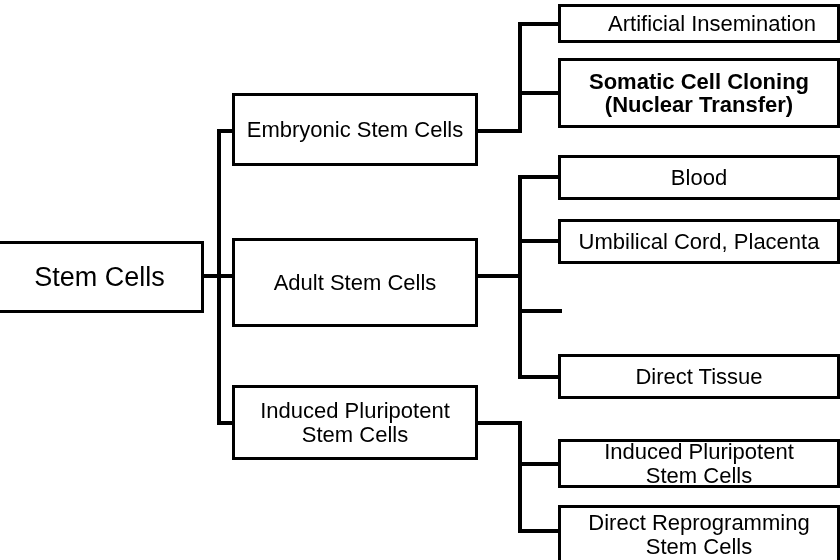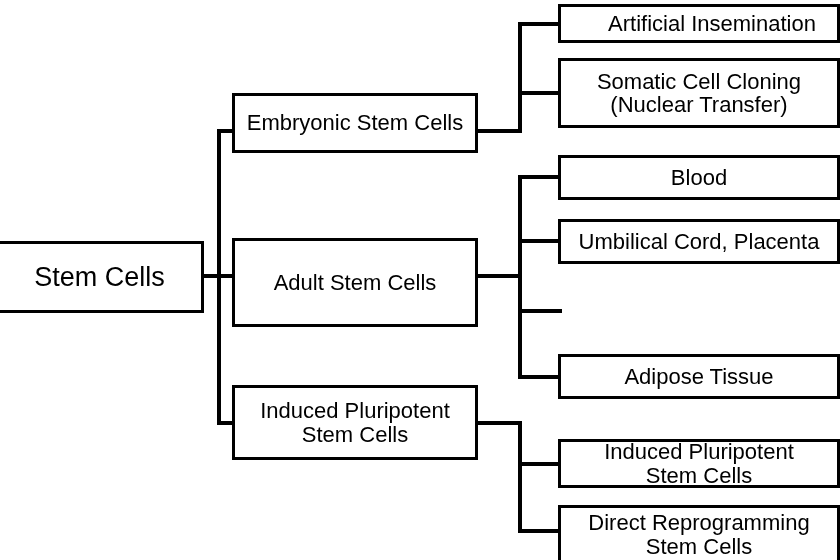--- a/index.html
+++ b/index.html
@@ -67,38 +67,38 @@
   <div class="conn" style="left:518px; top:309px; width:44px; height:4px;"></div>
   <div class="conn" style="left:518px; top:375px; width:44px; height:4px;"></div>
 
   <div class="conn" style="left:476px; top:421px; width:46px; height:4px;"></div>
   <div class="conn" style="left:518px; top:421px; width:4px; height:112px;"></div>
   <div class="conn" style="left:518px; top:462px; width:44px; height:4px;"></div>
   <div class="conn" style="left:518px; top:529px; width:44px; height:4px;"></div>
 
   <div class="node node-root" style="left:-5px; top:241px; width:209px; height:72px;">Stem Cells</div>
 
-  <div class="node node-mid" style="left:232px; top:93px; width:246px; height:60px;">Embryonic Stem Cells</div>
+  <div class="node node-mid" style="left:232px; top:93px; width:246px; height:73px;">Embryonic Stem Cells</div>
 
   <div class="node node-mid" style="left:232px; top:238px; width:246px; height:89px;">Adult Stem Cells</div>
 
   <div class="node node-mid" style="left:232px; top:385px; width:246px; height:75px;">Induced Pluripotent
 Stem Cells</div>
 
   <div class="node node-leaf" style="left:558px; top:4px; width:282px; height:39px;padding-left:26px;">Artificial Insemination</div>
 
-  <div class="node node-leaf" style="left:558px; top:58px; width:282px; height:70px;">Somatic Cell Cloning
+  <div class="node node-leaf" style="left:558px; top:58px; width:282px; height:70px;font-weight:bold;">Somatic Cell Cloning
 (Nuclear Transfer)</div>
 
   <div class="node node-leaf" style="left:558px; top:219px; width:282px; height:45px;">Umbilical Cord, Placenta</div>
 
   <div class="node node-leaf" style="left:558px; top:155px; width:282px; height:45px;">Blood</div>
 
 
-  <div class="node node-leaf" style="left:558px; top:354px; width:282px; height:45px;">Adipose Tissue</div>
+  <div class="node node-leaf" style="left:558px; top:354px; width:282px; height:45px;">Direct Tissue</div>
 
   <div class="node node-leaf" style="left:558px; top:439px; width:282px; height:49px;">Induced Pluripotent
 Stem Cells</div>
 
   <div class="node node-leaf" style="left:558px; top:505px; width:282px; height:59px;">Direct Reprogramming
 Stem Cells</div>
 
 </div>
 
 </body></html>

